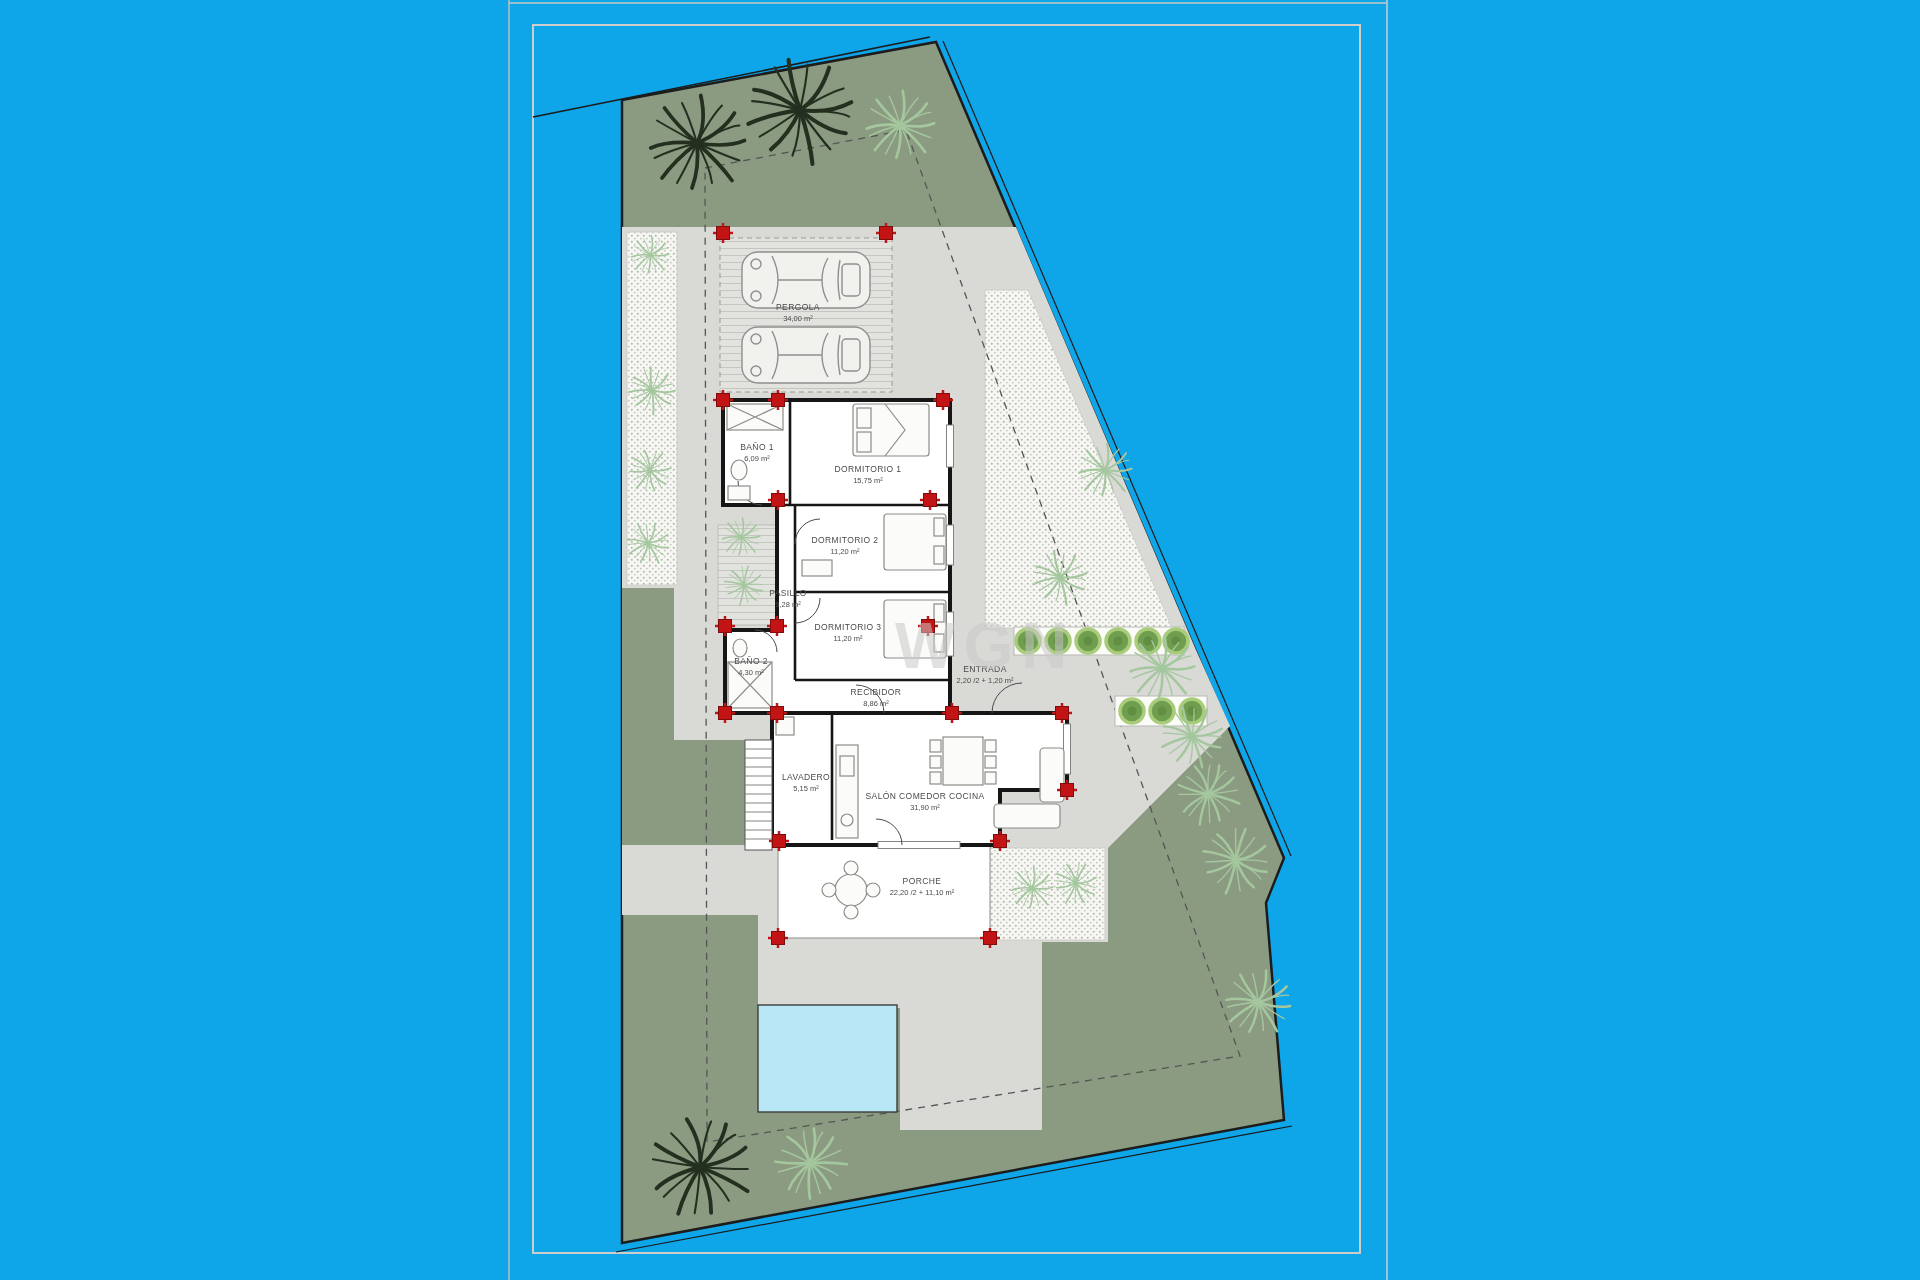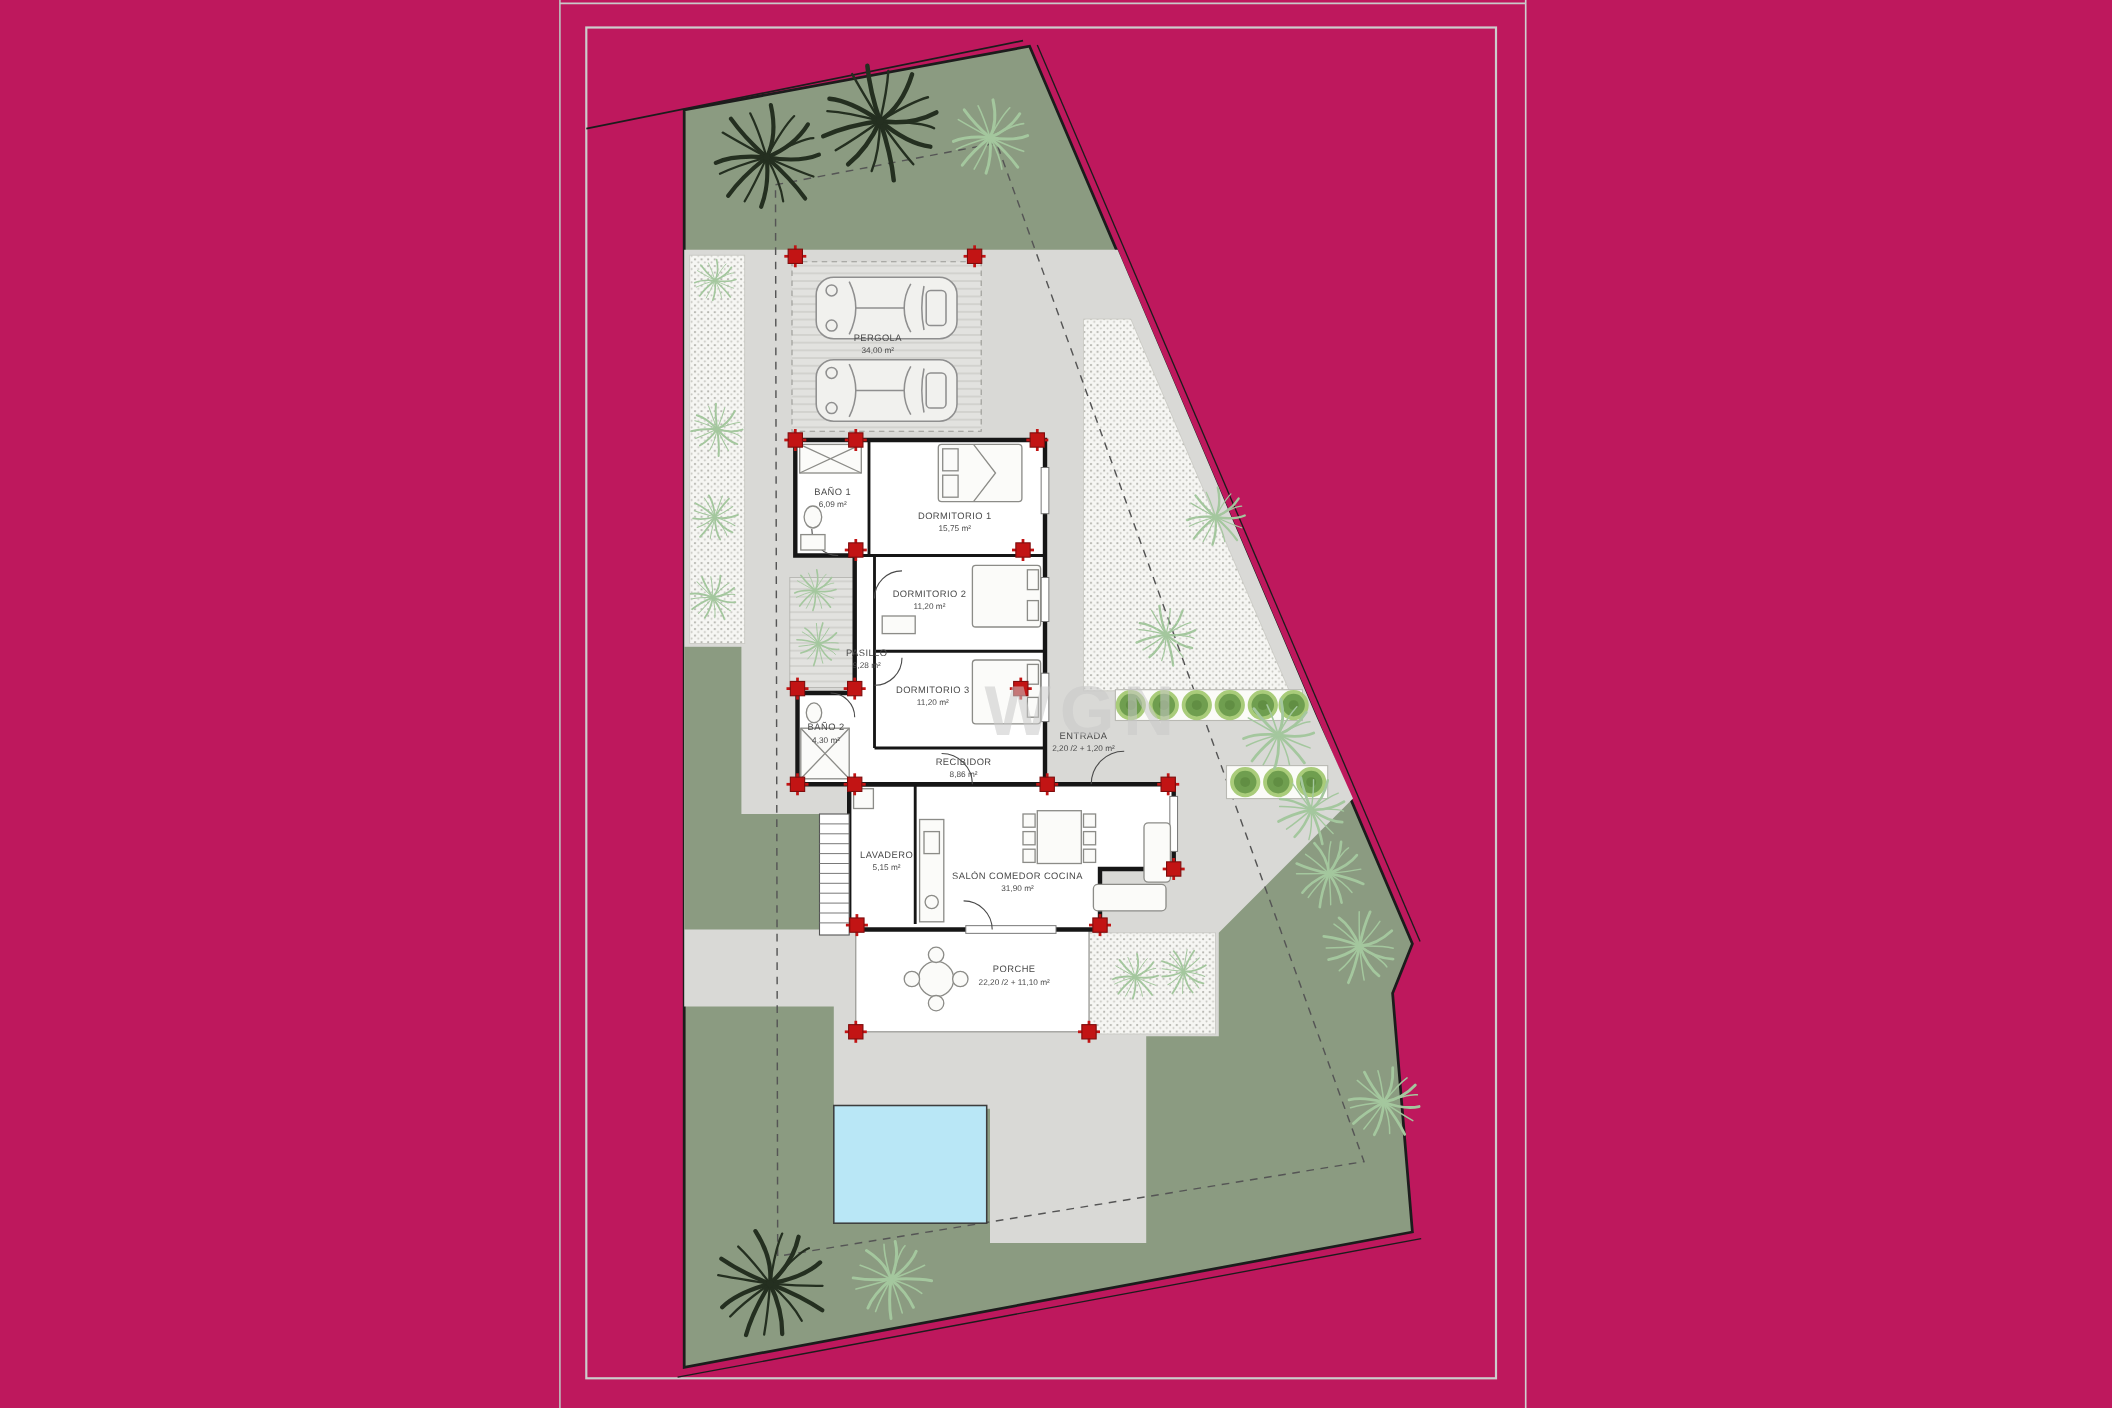--- a/index.html
+++ b/index.html
@@ -1,16 +1,16 @@
 <!DOCTYPE html>
 <html><head>
 <meta charset="utf-8">
 <style>
   html,body{margin:0;padding:0;background:#ffffff;}
-  .stage{position:relative;width:1920px;height:1280px;background:#be185d;overflow:hidden;
+  .stage{position:relative;width:1920px;height:1280px;background:#0ea5e9;overflow:hidden;
          font-family:"Liberation Sans","DejaVu Sans",sans-serif;}
   svg{position:absolute;inset:0;display:block;}
   text{font-family:"Liberation Sans","DejaVu Sans",sans-serif;fill:#4a4a4a;}
   .rname{font-size:8.5px;letter-spacing:.4px;}
   .rarea{font-size:7.5px;}
   .wm{font-size:64px;font-weight:bold;letter-spacing:8px;fill:#c9c9c9;opacity:.55;}
 </style>
 </head>
 <body>
 

